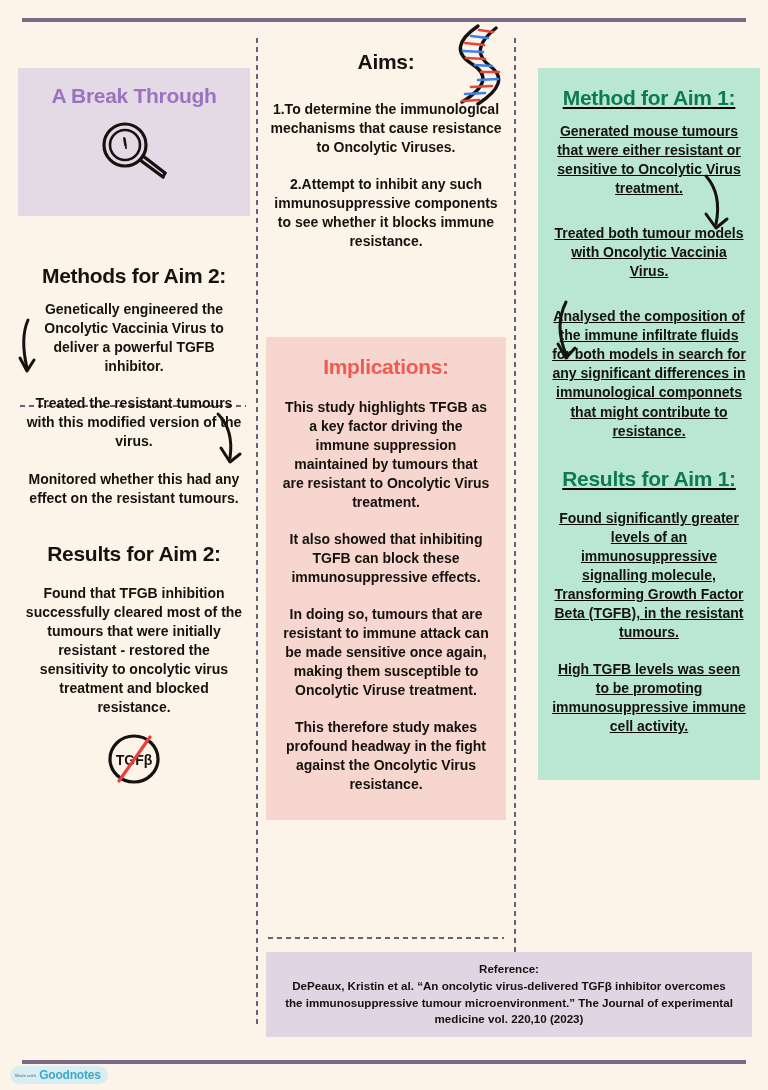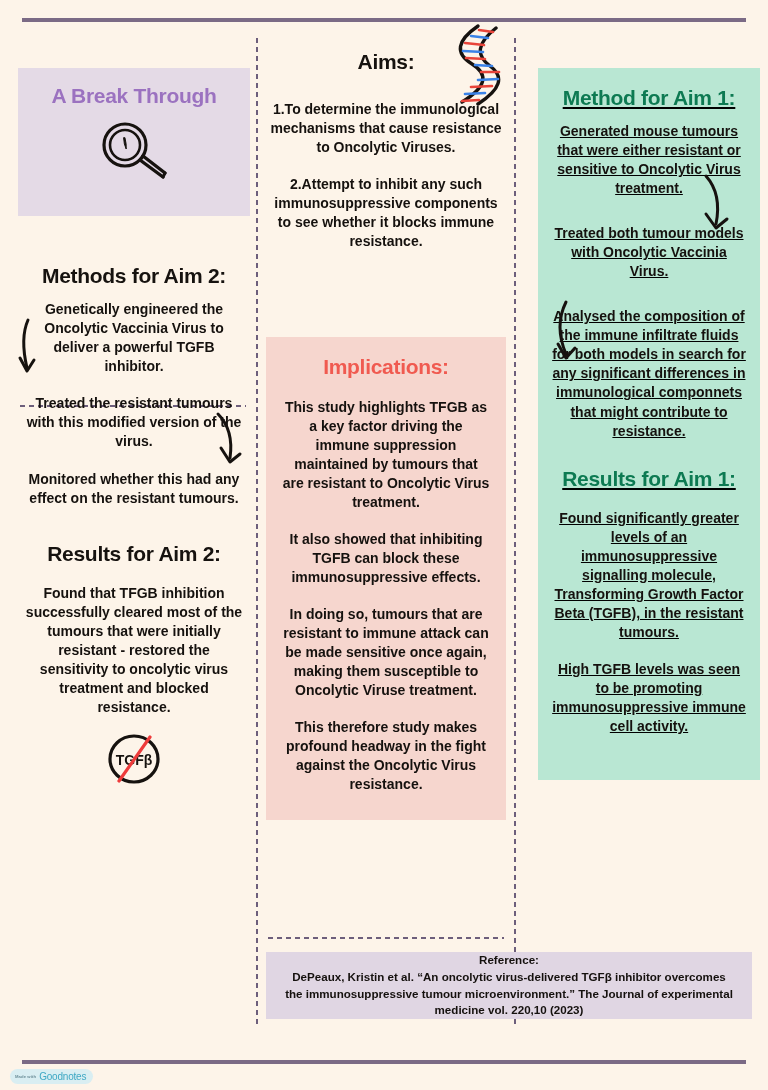--- a/index.html
+++ b/index.html
@@ -79,21 +79,21 @@
   .gap-m  { height: 18px; }
   .gap-l  { height: 26px; }
 
   
   .refbox {
     position: absolute;
     left: 266px;
     top: 952px;
     width: 486px;
     background: #e0d6e3;
-    padding: 0 18px;
+    padding: 9px 18px;
     text-align: center;
   }
   .refbox p {
     font-size: 11.6px;
     font-weight: bold;
     color: #15110e;
     line-height: 1.45;
   }
 
   
@@ -107,21 +107,21 @@
     display: flex; align-items: center; gap: 3px;
     background: #d9eef2;
     border-radius: 9px;
     padding: 2px 7px 2px 5px;
   }
   .watermark .made {
     font-size: 4.2px; color: #6d8f99; font-weight: bold;
     letter-spacing: 0.1px;
   }
   .watermark .brand {
-    font-size: 10px; color: #3fa8c4; font-weight: normal;
+    font-size: 12px; color: #3fa8c4; font-weight: bold;
     letter-spacing: -0.2px;
   }
 </style>
 </head>
 <body>
 
 <div class="poster">
 
   <div class="rule top"></div>
   <div class="rule bottom"></div>

